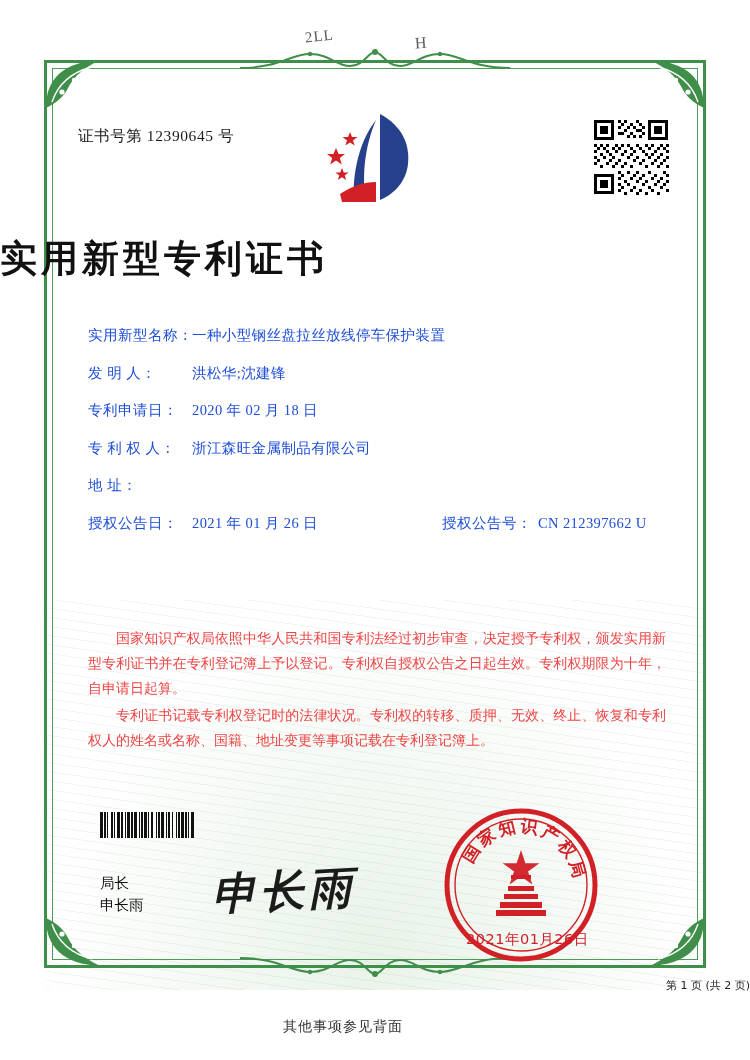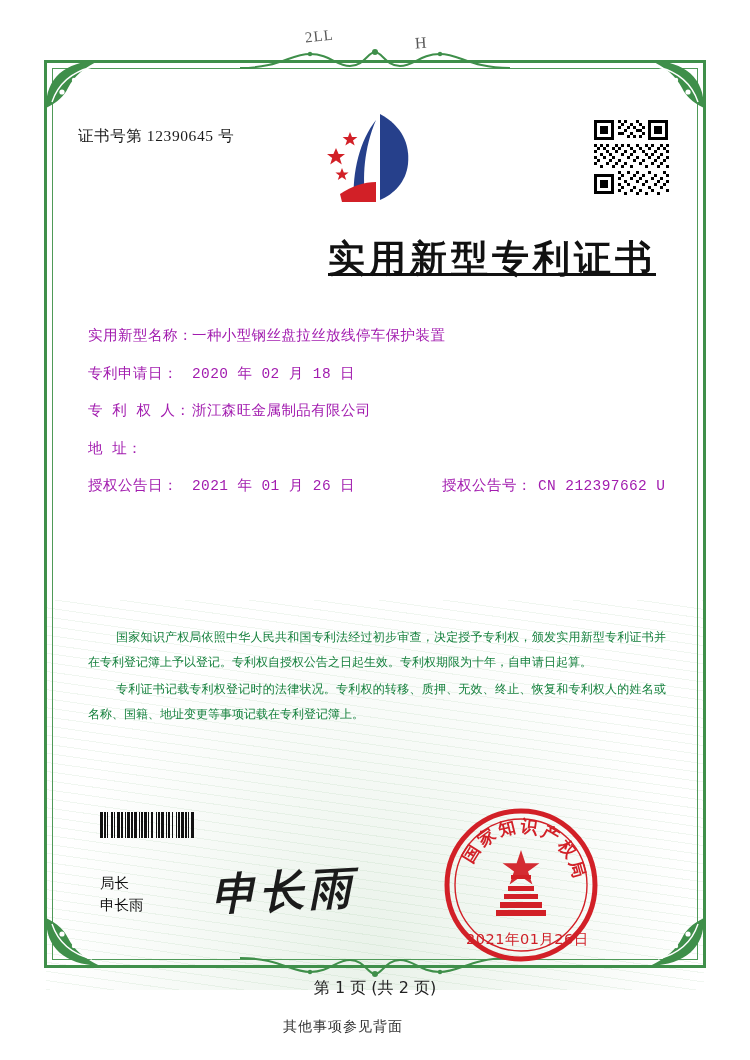--- a/index.html
+++ b/index.html
@@ -106,42 +106,41 @@
   .qr {
     position: absolute;
     left: 592px; top: 118px;
     width: 78px; height: 78px;
   }
 
   .title {
     position: absolute;
     left: 0; top: 234px;
     width: 656px;
-    text-align: right;
+    text-align: left;
     font-size: 37px;
     font-weight: bold;
     letter-spacing: 4px;
     color: #111111;
     font-family: "DejaVu Sans", sans-serif;
-    text-decoration: underline;
   }
 
   
   .fields {
     position: absolute;
     left: 88px; top: 326px;
     width: 580px;
   }
   .frow {
     display: flex;
     align-items: baseline;
     margin-bottom: 18.5px;
     font-size: 14.5px;
-    color: #a21caf;
-    font-family: Liberation Mono, monospace;
+    color: #1d4ed8;
+    font-family: Liberation Serif, serif;
   }
   .flabel {
     width: 104px;
     flex: 0 0 104px;
     letter-spacing: 0.5px;
     white-space: pre;
   }
   .fvalue {
     flex: 1;
     letter-spacing: 0.4px;
@@ -152,25 +151,25 @@
     flex: 0 0 96px;
     letter-spacing: 0.5px;
   }
   .fvalue2 { flex: 1; letter-spacing: 0.4px; }
 
   
   .paras {
     position: absolute;
     left: 88px; top: 626px;
     width: 578px;
-    font-size: 12px;
+    font-size: 14px;
     line-height: 25px;
-    color: #15803d;
+    color: #ef4444;
     text-align: justify;
-    font-family: Liberation Mono, monospace;
+    font-family: Liberation Sans, sans-serif;
   }
   .paras p { margin: 0 0 2px 0; text-indent: 28px; }
 
   
   .barcode {
     position: absolute;
     left: 100px; top: 812px;
     width: 158px; height: 26px;
   }
   .barcode i {
@@ -214,22 +213,22 @@
     color: #cf1f27;
     letter-spacing: 0.5px;
     font-family: "DejaVu Sans", sans-serif;
   }
 
   
   .page-num {
     position: absolute;
     left: 0; top: 978px;
     width: 750px;
-    text-align: center;
-    font-size: 16px;
+    text-align: right;
+    font-size: 11px;
     color: #222;
     font-family: "DejaVu Sans", sans-serif;
   }
   .footnote {
     position: absolute;
     left: 0; top: 1018px;
     width: 686px;
     text-align: center;
     font-size: 14px;
     color: #333;
@@ -456,20 +455,24 @@
   </div>
 
   <div class="title">实用新型专利证书</div>
 
   <div class="fields">
     <div class="frow">
       <div class="flabel">实用新型名称：</div>
       <div class="fvalue">一种小型钢丝盘拉丝放线停车保护装置</div>
     </div>
     <div class="frow">
+      <div class="flabel">发 明 人：</div>
+      <div class="fvalue">洪松华;沈建锋</div>
+    </div>
+    <div class="frow">
       <div class="flabel">专利申请日：</div>
       <div class="fvalue">2020 年 02 月 18 日</div>
     </div>
     <div class="frow">
       <div class="flabel">专 利 权 人：</div>
       <div class="fvalue">浙江森旺金属制品有限公司</div>
     </div>
     <div class="frow">
       <div class="flabel">地 址：</div>
     </div>

